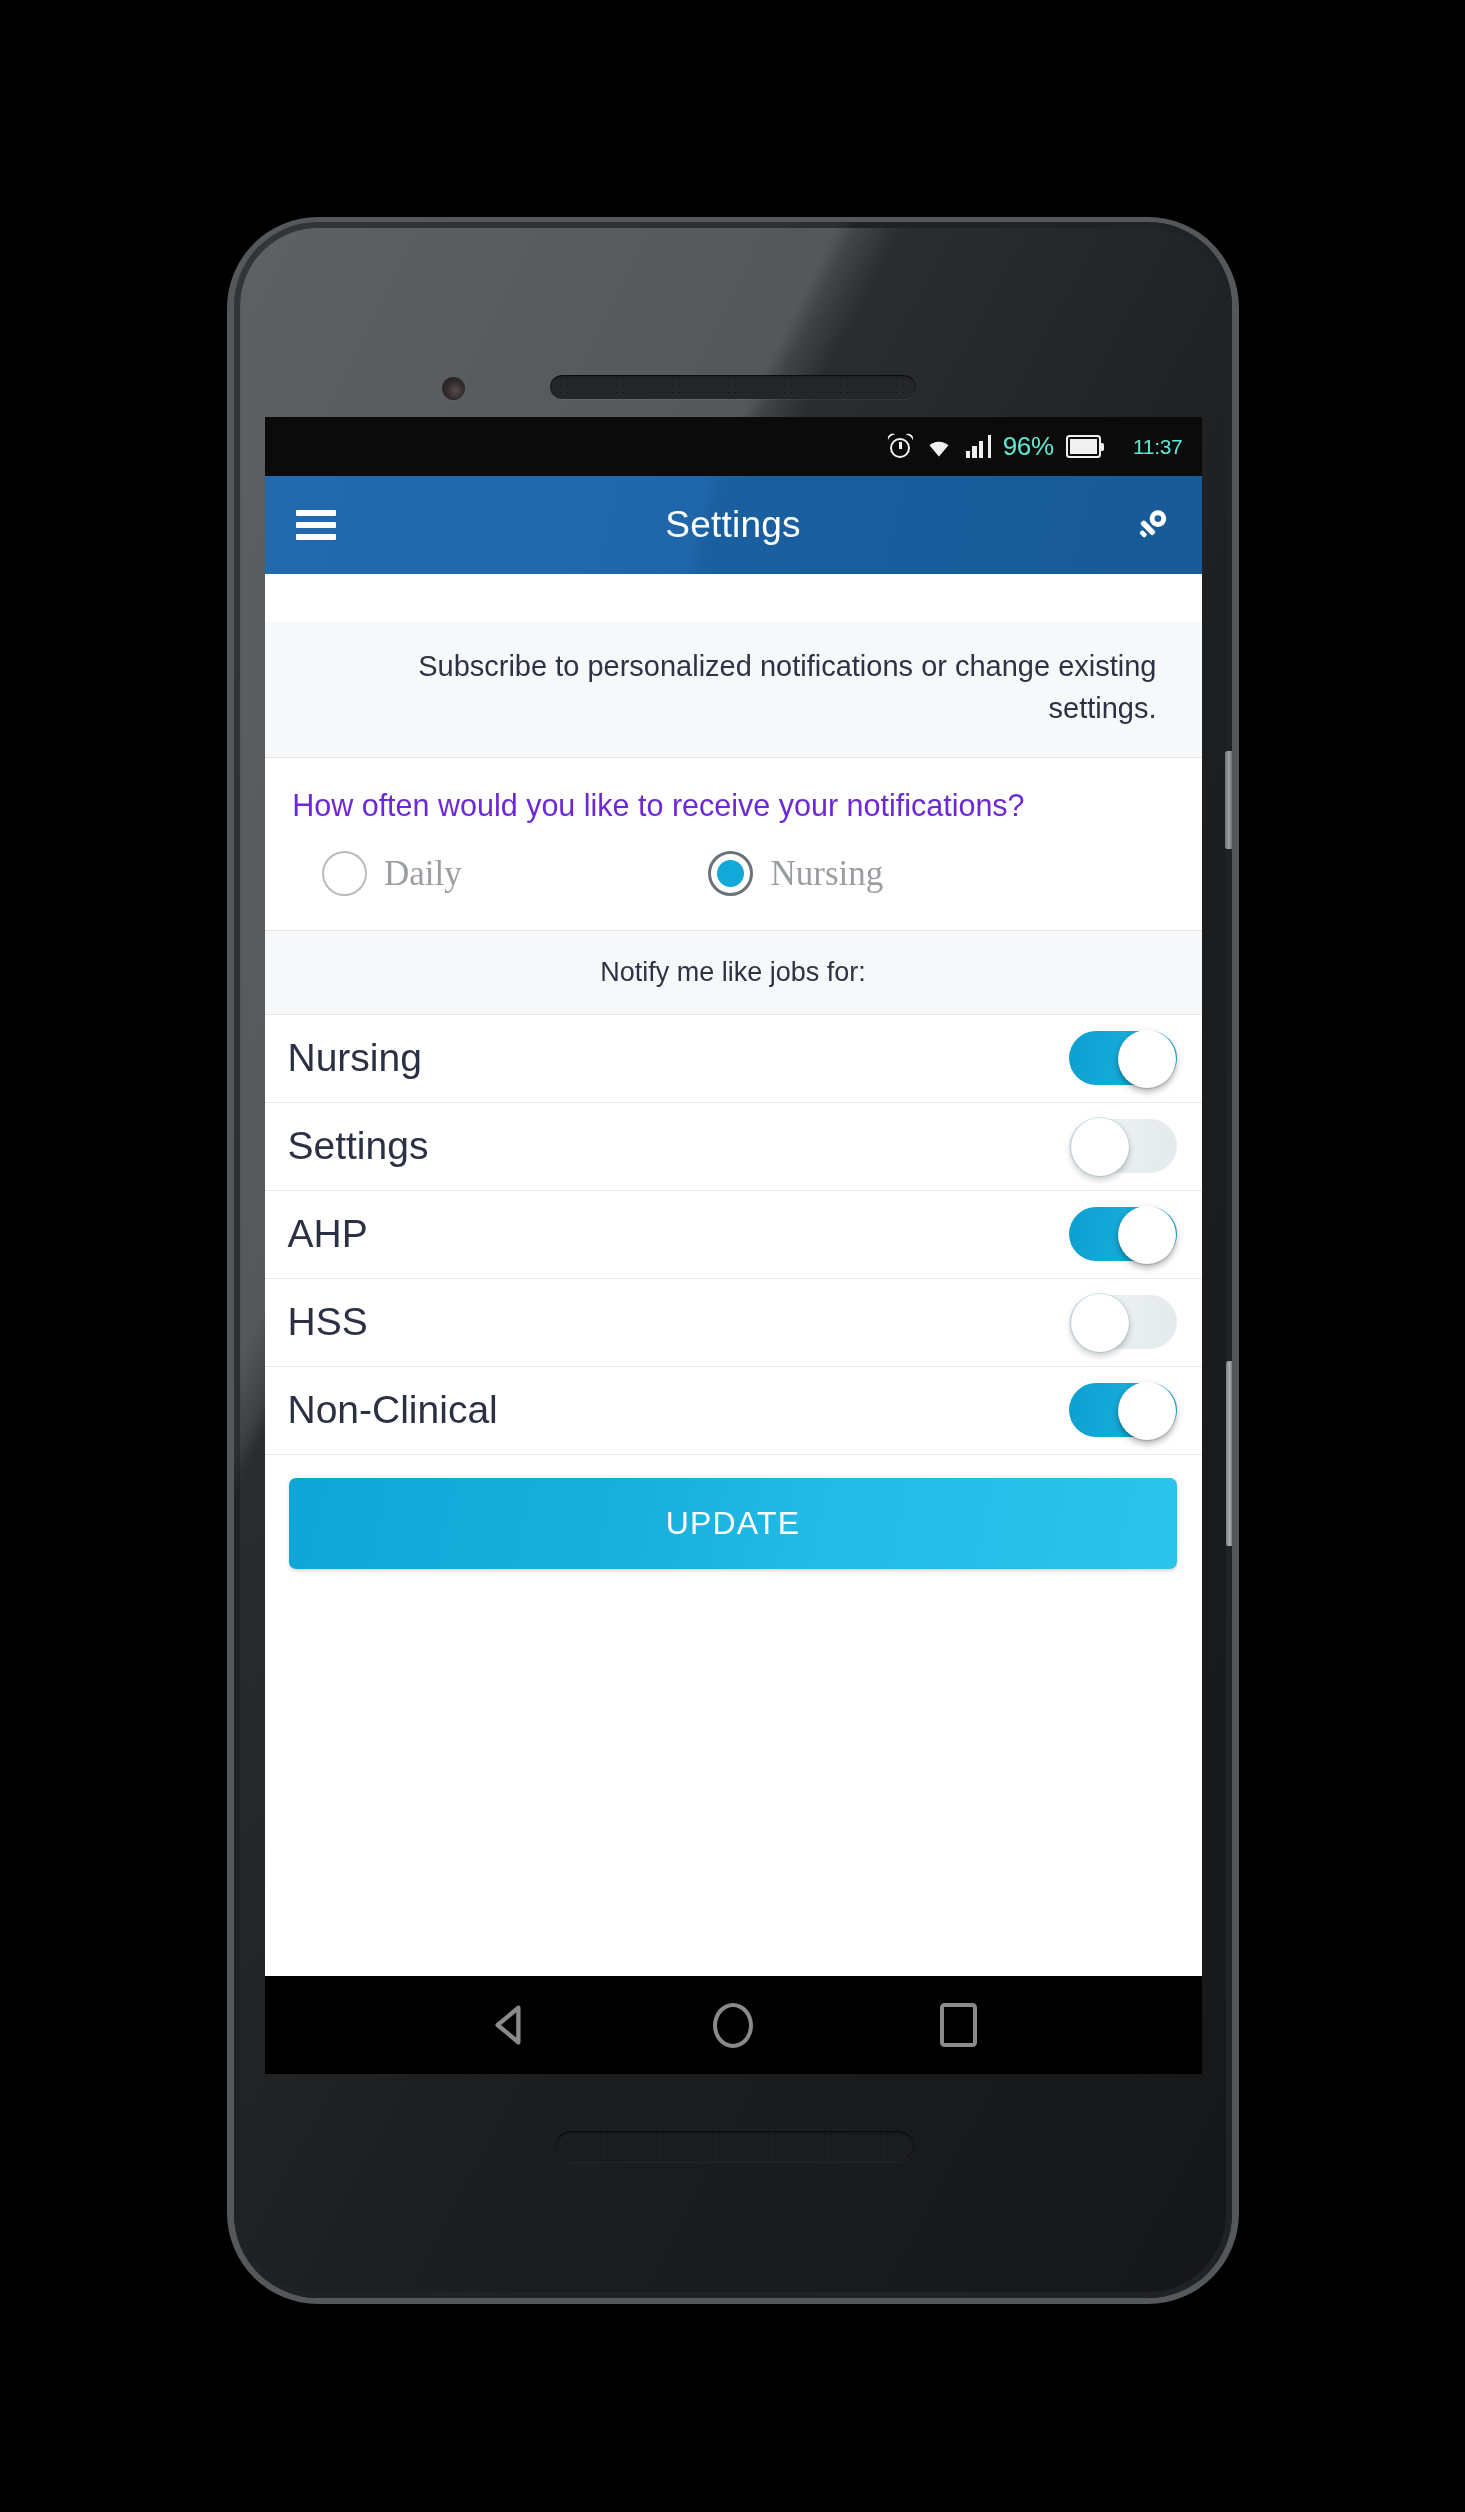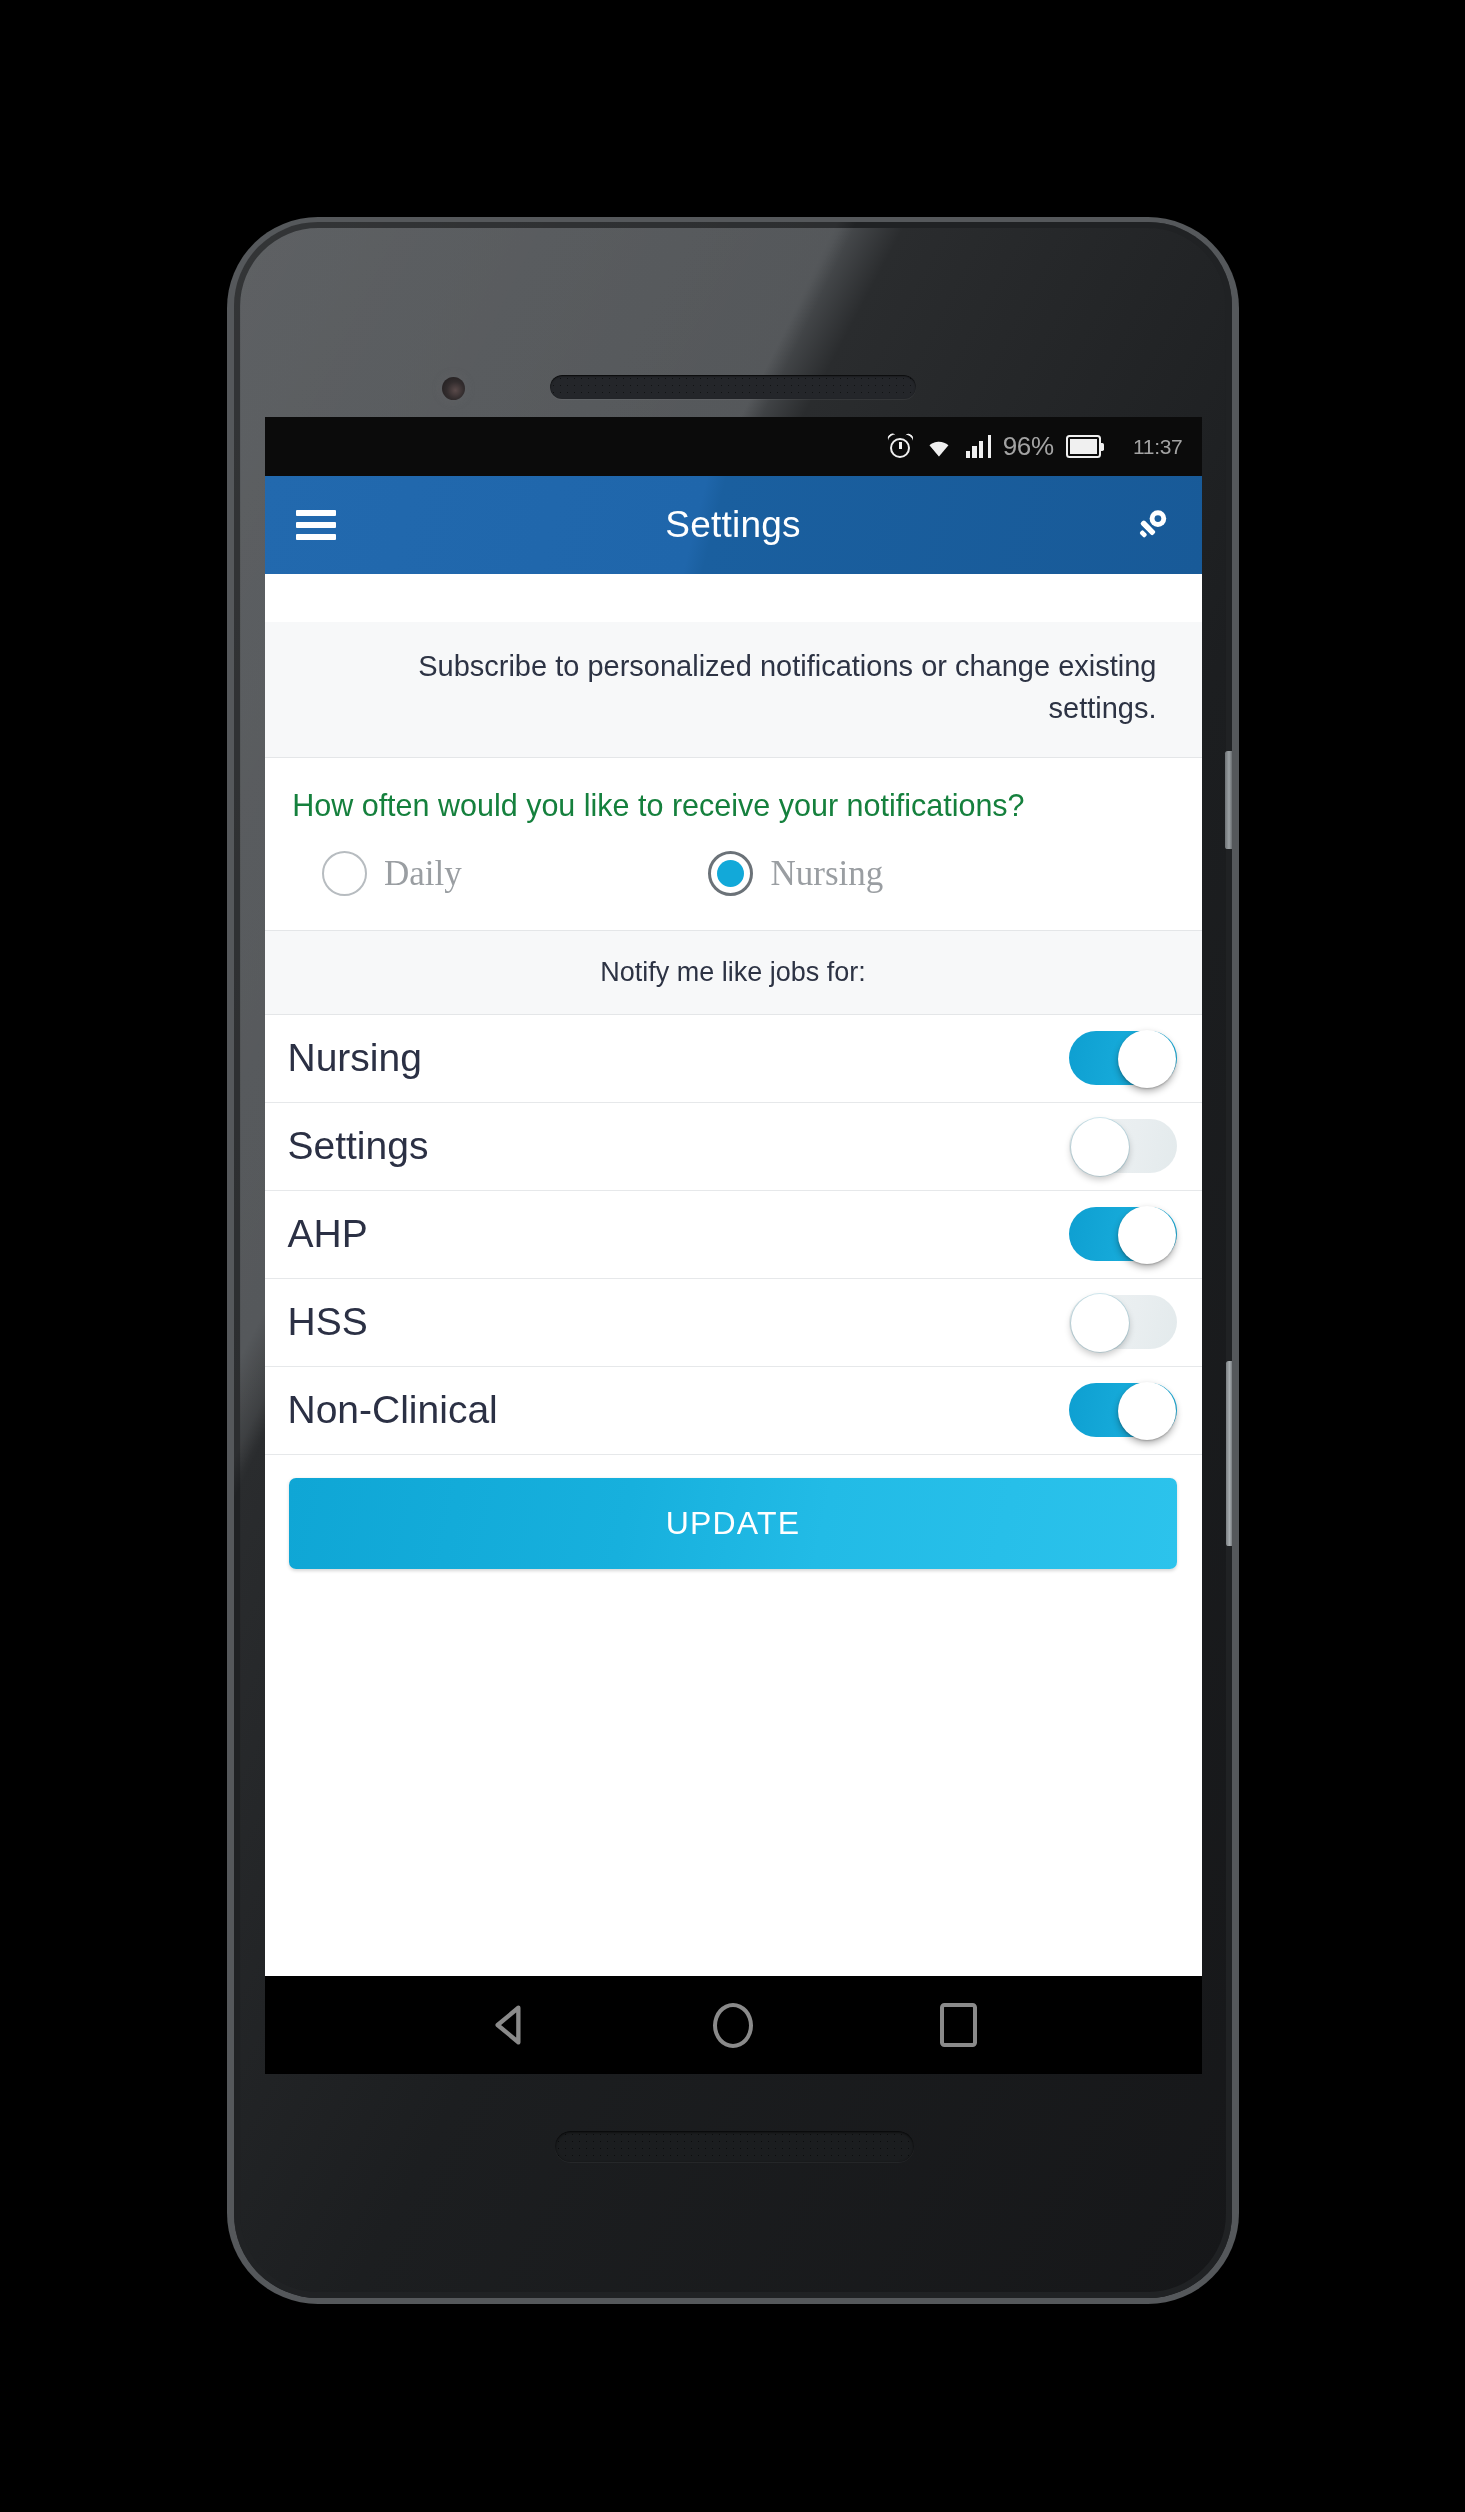--- a/index.html
+++ b/index.html
@@ -123,21 +123,21 @@
   }
 
   
   .statusbar {
     height: 59px;
     background: #0b0b0b;
     display: flex;
     align-items: center;
     justify-content: flex-end;
     padding-right: 19px;
-    color: #a3a3a3;
+    color: #5eead4;
   }
   .sb-icons { display: flex; align-items: center; gap: 12.2px; }
 
   .icon-alarm { width: 26px; height: 26px; position: relative; }
   .icon-alarm .face {
     position: absolute; left: 2.6px; top: 4.4px;
     width: 20px; height: 20px; border-radius: 50%;
     border: 2.6px solid #f0f0f0;
   }
   .icon-alarm .ear-l, .icon-alarm .ear-r {
@@ -212,21 +212,21 @@
   .section-note .txt {
     color: #2d3344; font-size: 29px; line-height: 1.42;
   }
 
   .section-freq {
     background: #ffffff;
     border-bottom: 0.9px solid #e4e6e8;
     padding: 26px 26px 30px;
   }
   .freq-question {
-    color: #15803d; font-size: 30.5px; line-height: 1.42; padding: 0 1.7px 8.7px;
+    color: #6d28d9; font-size: 30.5px; line-height: 1.42; padding: 0 1.7px 8.7px;
   }
   .radio-row {
     display: flex; align-items: center; padding: 15.7px 0 3.5px; font-family: Liberation Serif, serif;
   }
   .radio-opt {
     display: flex; align-items: center; gap: 17.4px; cursor: pointer;
   }
   .radio-opt.daily { width: 46%; padding-left: 31px; }
   .radio-opt.weekly { padding-left: 10.5px; }
   .radio-ring {

